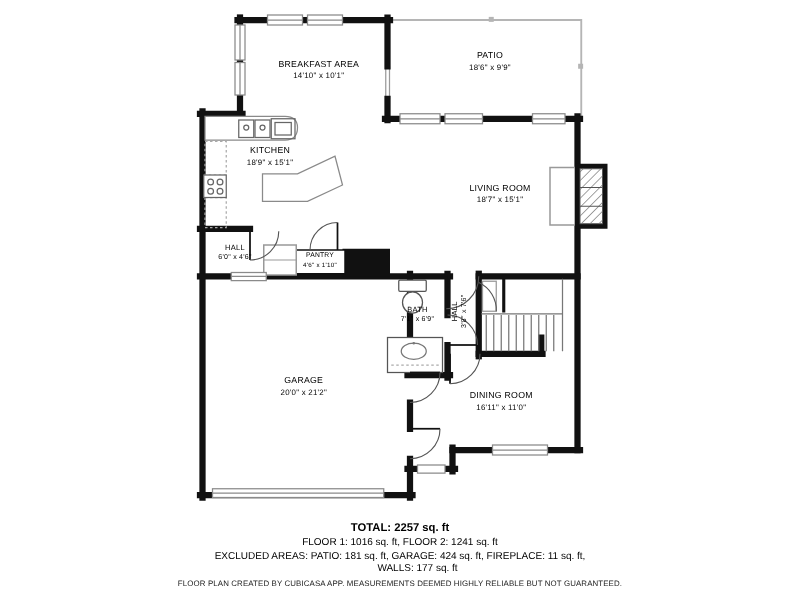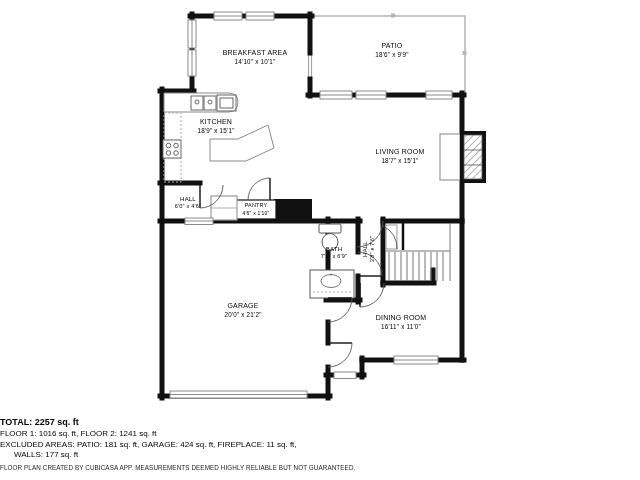--- a/index.html
+++ b/index.html
@@ -8,21 +8,21 @@
   svg{position:absolute;left:0;top:0;}
   .lbl{position:absolute;transform:translate(-50%,-50%);text-align:center;white-space:nowrap;
        line-height:1.4;letter-spacing:.2px;}
   .lbl .rn{display:block;font-size:7px;}
   .lbl .rd{display:block;font-size:6.3px;}
   .lbl.sm .rn{font-size:6px;}
   .lbl.sm .rd{font-size:5.6px;}
   .lbl.xs .rn{font-size:5.4px;}
   .lbl.xs .rd{font-size:5px;}
   .lbl.vert{transform:translate(-50%,-50%) rotate(-90deg);}
-  .summary{position:absolute;left:0;width:640px;}
+  .summary{position:absolute;left:0;width:640px;text-align:center;}
   .sum-total{top:417px;font-size:9px;font-weight:bold;}
   .sum-line1{top:429px;font-size:8px;}
   .sum-line2{top:440px;font-size:8px;}
   .sum-line3{top:450px;font-size:8px;margin-left:14px;}
   .sum-disc{top:464px;font-size:6.3px;color:#222;letter-spacing:.1px;}
 </style>
 </head>
 <body>
 
 <div id="stage">

